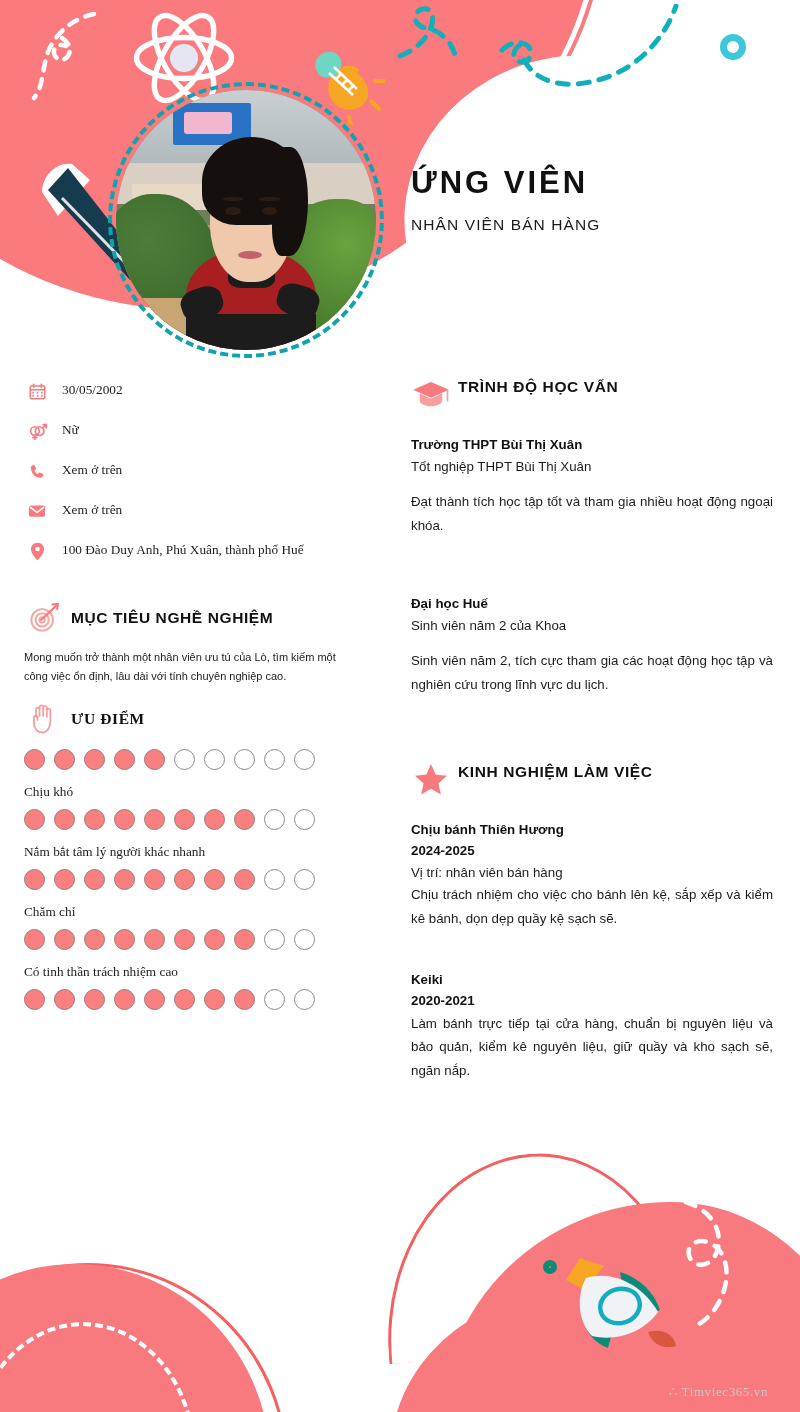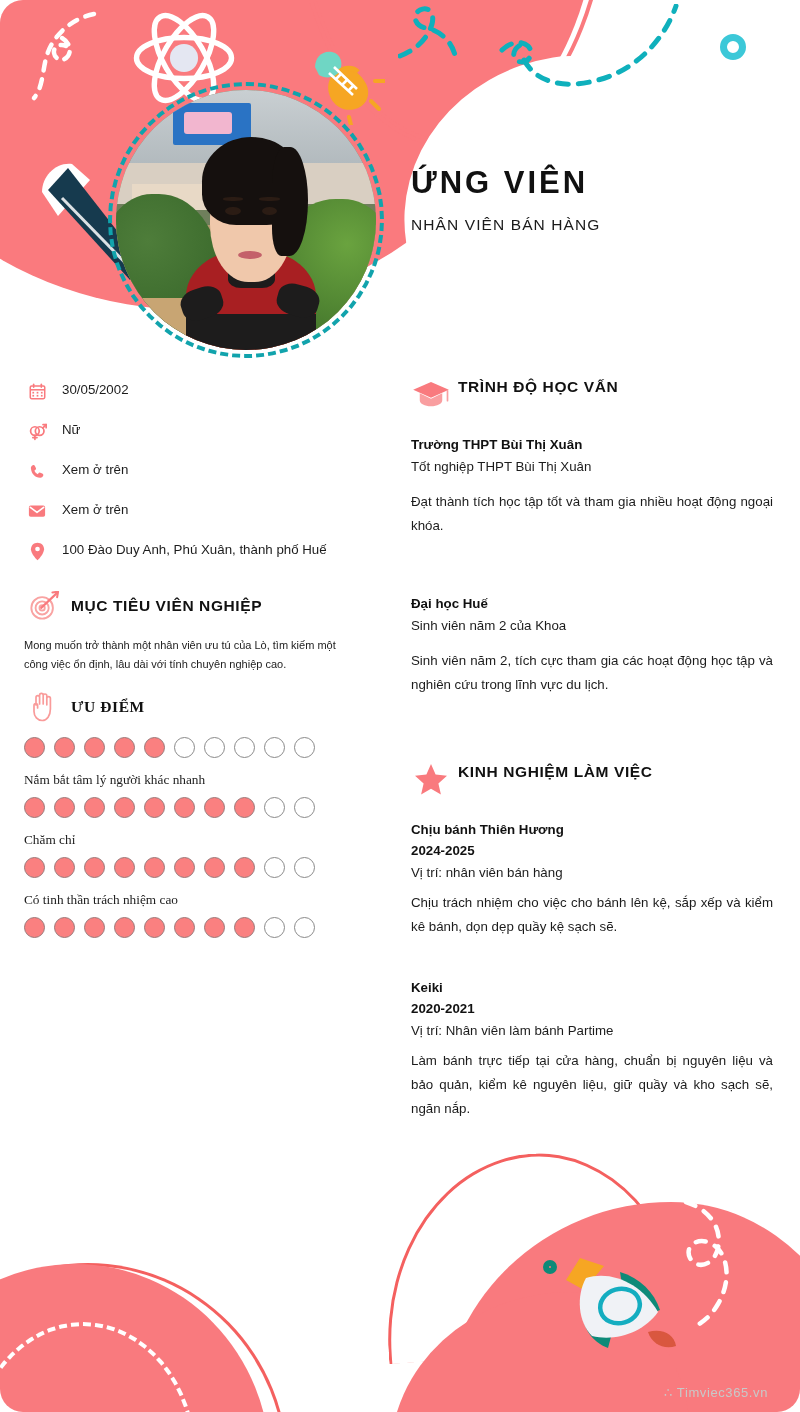--- a/index.html
+++ b/index.html
@@ -11,21 +11,20 @@
     font-family: "Liberation Sans", sans-serif;
     overflow: hidden;
   }
 
   .page {
     position: relative;
     width: 800px;
     height: 1412px;
     background: #ffffff;
     overflow: hidden;
-    border-radius: 23px;
   }
 
   
   .header-deco {
     position: absolute;
     top: 0; left: 0;
     width: 800px; height: 330px;
     overflow: hidden;
     pointer-events: none;
   }
@@ -120,21 +119,21 @@
     font-size: 31px; font-weight: bold; color: #111;
     letter-spacing: 3px; line-height: 1.1;
   }
   .cand-role {
     margin-top: 16px;
     font-size: 15.5px; color: #1a1a1a; letter-spacing: 1.1px;
   }
 
   
   .col-left { position: absolute; top: 380px; left: 24px; width: 330px; }
-  .contact-list { margin-bottom: 28px; }
+  .contact-list { margin-bottom: 40px; font-family: Liberation Serif, serif; }
   .contact-row {
     display: flex; align-items: flex-start;
     margin-bottom: 19px;
   }
   .contact-ico {
     width: 26px; min-width: 26px; height: 20px;
     display: flex; align-items: center; justify-content: center;
     margin-right: 12px; margin-top: 1px;
   }
   .contact-txt { font-size: 13.3px; color: #1c1c1c; line-height: 1.45; }
@@ -169,21 +168,21 @@
   .entry { margin-bottom: 22px; }
   .entry-title {
     font-size: 13.3px; font-weight: bold; color: #111;
     line-height: 1.62;
   }
   .entry-sub { font-size: 13.3px; color: #1c1c1c; line-height: 1.62; }
   .entry-desc {
     font-size: 13.3px; color: #1c1c1c; line-height: 1.78;
     text-align: justify; margin-top: 13px;
   }
-  .entry-desc.tight { margin-top: 8px; }
+  .entry-desc.tight { margin-top: 0; }
   .gap-lg { height: 34px; }
 
   
   .footer-deco {
     position: absolute; bottom: 0; left: 0;
     width: 800px; height: 300px;
     overflow: hidden; pointer-events: none;
   }
   .f-blob-right {
     position: absolute; bottom: -40px; right: -60px;
@@ -228,21 +227,21 @@
   .rocket { position:absolute; bottom:58px; left:520px; width:170px; height:110px; }
   .f-dash-swirl { position:absolute; bottom:82px; right:44px; width:100px; height:130px; }
   .teal-donut {
     position:absolute; bottom:138px; left:543px;
     width:14px; height:14px; border-radius:50%;
     border:6px solid #0E8A78;
   }
 
   .watermark {
     position: absolute; bottom: 12px; right: 32px;
-    font-family: Liberation Sans, sans-serif;
+    font-family: Liberation Serif, serif;
     font-size: 13px; color: #c8c8c8; letter-spacing: 0.6px; margin-top: 12px;
   }
 </style>
 </head>
 <body>
 
 <div class="page">
 
   <div class="header-deco">
     <div class="header-blob"></div>
@@ -393,21 +392,21 @@
       <div class="sec-head">
         <span class="sec-ico">
           <svg width="32" height="30" viewBox="0 0 34 32">
             <circle cx="15" cy="18" r="11.5" fill="none" stroke="#F9A3A2" stroke-width="2"></circle>
             <circle cx="15" cy="18" r="7" fill="none" stroke="#F9A3A2" stroke-width="2"></circle>
             <circle cx="15" cy="18" r="2.8" fill="none" stroke="#F9A3A2" stroke-width="2"></circle>
             <line x1="14" y1="18" x2="31" y2="2" stroke="#F97A7E" stroke-width="2.2" stroke-linecap="round"></line>
             <path d="M26 1.5 L32 0.8 L31 6.6" fill="none" stroke="#F97A7E" stroke-width="2.2" stroke-linecap="round" stroke-linejoin="round"></path>
           </svg>
         </span>
-        <span class="sec-title">MỤC TIÊU VIÊN NGHIỆP</span>
+        <span class="sec-title">MỤC TIÊU NGHỀ NGHIỆM</span>
       </div>
       <div class="sec-body">Mong muốn trở thành một nhân viên ưu tú của Lò, tìm kiếm một công việc ổn định, lâu dài với tính chuyên nghiệp cao.</div>
     </div>
 
     <div class="skill-block">
       <div class="sec-head">
         <span class="sec-ico">
           <svg width="26" height="30" viewBox="0 0 26 30">
             <path d="M5 13 V5.5 a1.8 1.8 0 0 1 3.6 0 V12 M8.6 12 V3.2 a1.8 1.8 0 0 1 3.6 0 V12 M12.2 12 V3.8 a1.8 1.8 0 0 1 3.6 0 V12.4 M15.8 12.8 V6.5 a1.8 1.8 0 0 1 3.6 0 V17 c0 6.5 -3.4 11.5 -8.2 11.5 C6.6 28.5 3 24.6 3 19.5 V13.4 a1.8 1.8 0 0 1 3.6 0 V16" fill="none" stroke="#F99B9A" stroke-width="1.7" stroke-linecap="round" stroke-linejoin="round"></path>
           </svg>
@@ -418,20 +417,35 @@
           <div>
             <div class="dots">
               <span class="dot on"></span>
               <span class="dot on"></span>
               <span class="dot on"></span>
               <span class="dot on"></span>
               <span class="dot on"></span>
               <span class="dot"></span>
               <span class="dot"></span>
               <span class="dot"></span>
+              <span class="dot"></span>
+              <span class="dot"></span>
+            </div>
+          </div>
+          <div>
+            <div class="skill-name">Chịu khó</div>
+            <div class="dots">
+              <span class="dot on"></span>
+              <span class="dot on"></span>
+              <span class="dot on"></span>
+              <span class="dot on"></span>
+              <span class="dot on"></span>
+              <span class="dot on"></span>
+              <span class="dot on"></span>
+              <span class="dot on"></span>
               <span class="dot"></span>
               <span class="dot"></span>
             </div>
           </div>
           <div>
             <div class="skill-name">Nắm bắt tâm lý người khác nhanh</div>
             <div class="dots">
               <span class="dot on"></span>
               <span class="dot on"></span>
               <span class="dot on"></span>
@@ -525,21 +539,20 @@
         <div class="entry-title">2024-2025</div>
         <div class="entry-sub">Vị trí: nhân viên bán hàng</div>
         <div class="entry-desc tight">Chịu trách nhiệm cho việc cho bánh lên kệ, sắp xếp và kiểm kê bánh, dọn dẹp quầy kệ sạch sẽ.</div>
       </div>
 
       <div style="height:16px"></div>
 
       <div class="entry">
         <div class="entry-title">Keiki</div>
         <div class="entry-title">2020-2021</div>
-        <div class="entry-sub">Vị trí: Nhân viên làm bánh Partime</div>
         <div class="entry-desc tight">Làm bánh trực tiếp tại cửa hàng, chuẩn bị nguyên liệu và bảo quản, kiểm kê nguyên liệu, giữ quầy và kho sạch sẽ, ngăn nắp.</div>
       </div>
     </div>
 
   </div>
 
   <div class="footer-deco">
     <div class="f-arc-right"></div>
     <div class="f-blob-right"></div>
     <div class="f-blob-right2"></div>

